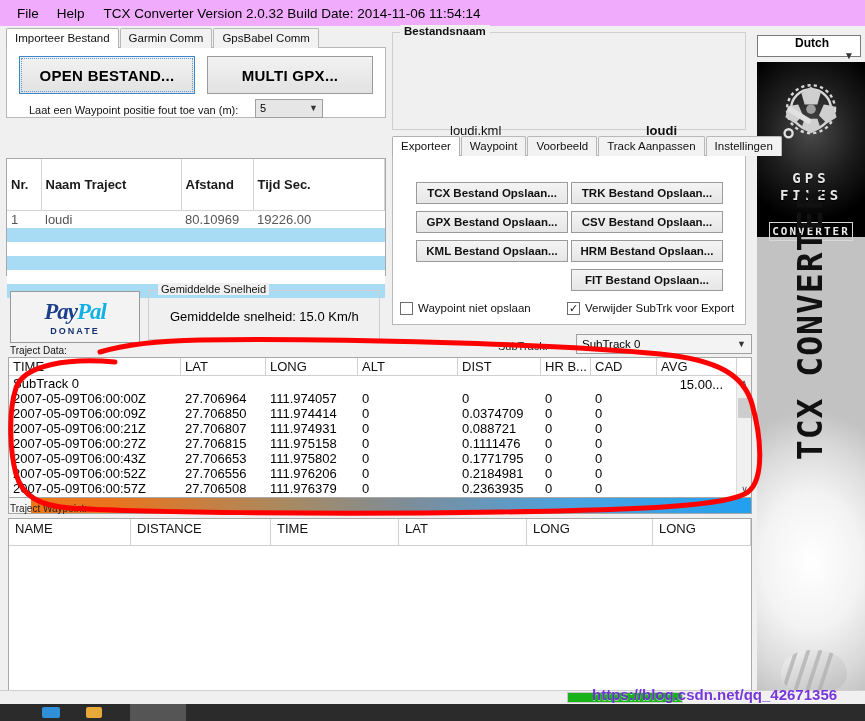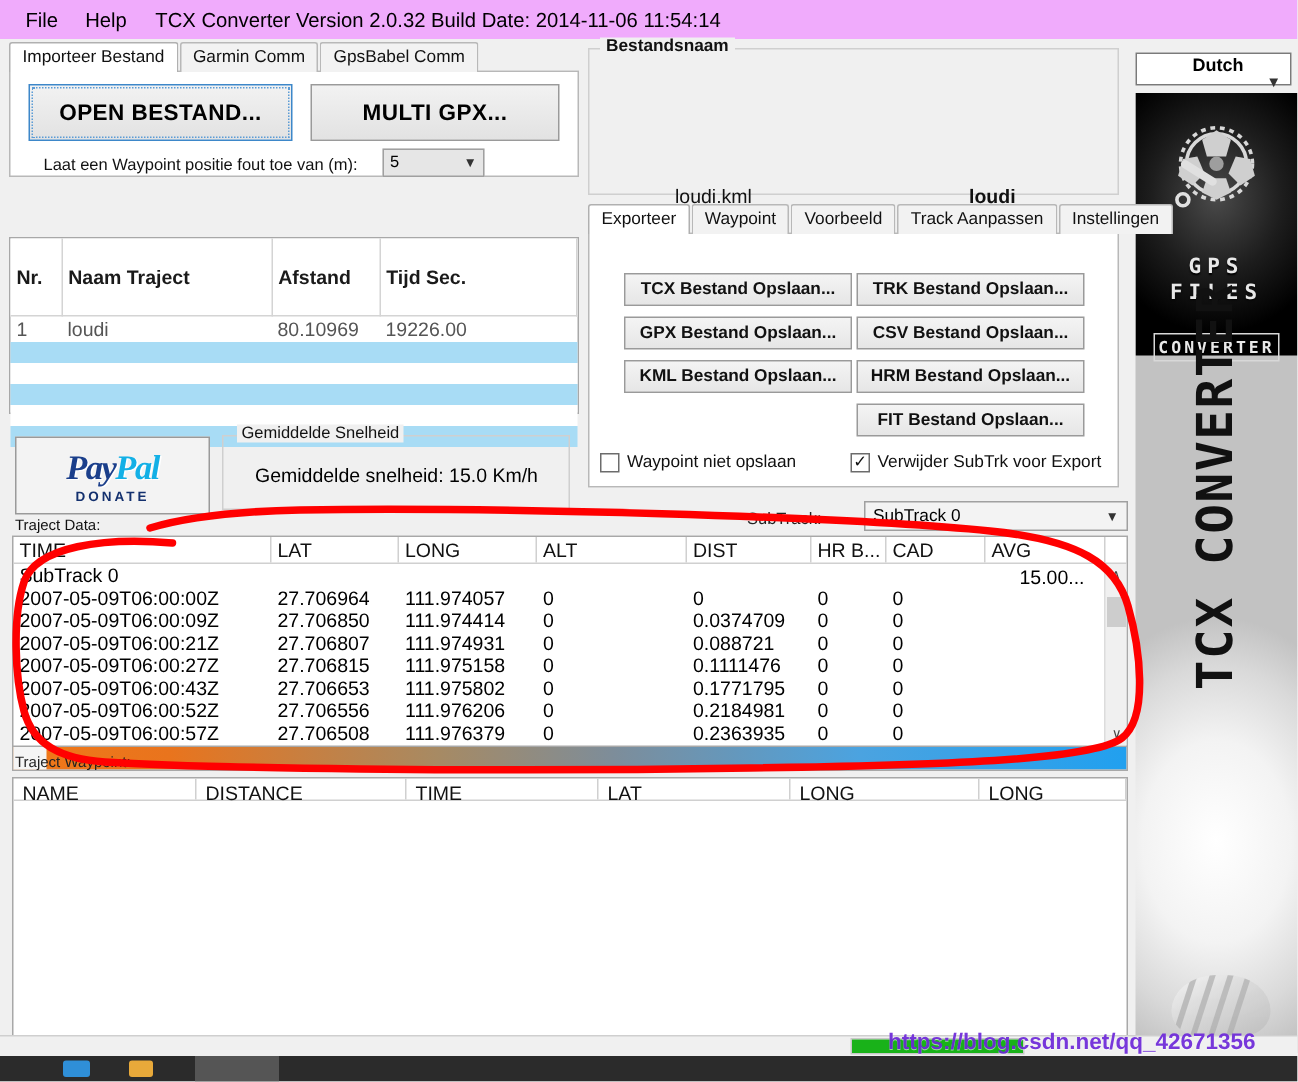--- a/index.html
+++ b/index.html
@@ -150,21 +150,21 @@
   }
   #gradbar .lead { position:absolute; left:0; top:0; width:22px; height:100%; background:#f5f5f5; }
 
   .twlabel { position:absolute; left:10px; top:503px; font-size:10px; color:#222; z-index:5; }
 
   
   #wpwrap {
     position:absolute; left:8px; top:518px; width:744px; height:178px;
     background:#fff; border:1px solid #a8a8a8; overflow:hidden;
   }
-  #wphead { display:flex; height:15px; border-bottom:1px solid #d0d0d0;}
+  #wphead { display:flex; height:27px; border-bottom:1px solid #d0d0d0;}
   #wphead .hc {
     font-size:13px; color:#111; padding-left:6px; line-height:19px;
     border-right:1px solid #d0d0d0; white-space:nowrap;
   }
   .w0{width:122px}.w1{width:140px}.w2{width:128px}.w3{width:128px}.w4{width:126px}.w5{width:98px}
 
   #bestandsbox {
     position:absolute; left:392px; top:32px; width:354px; height:98px;
     border:1px solid #cfcfcf;
   }

